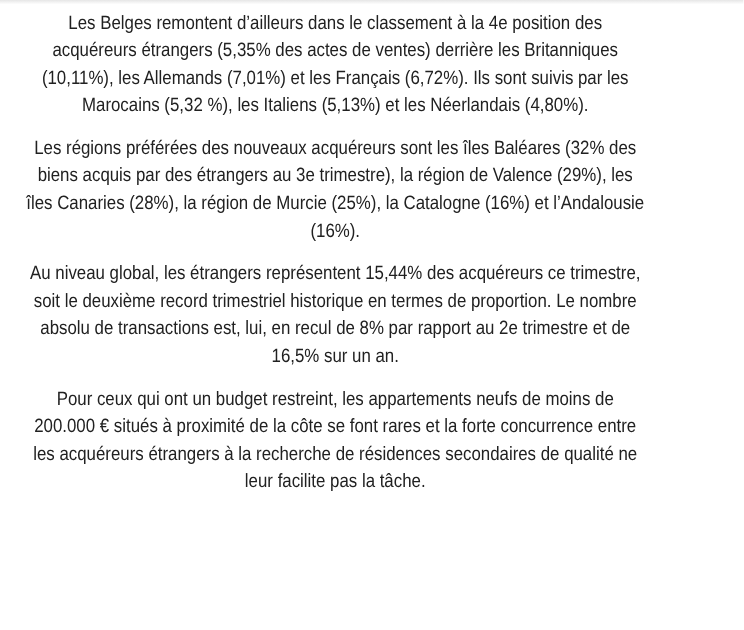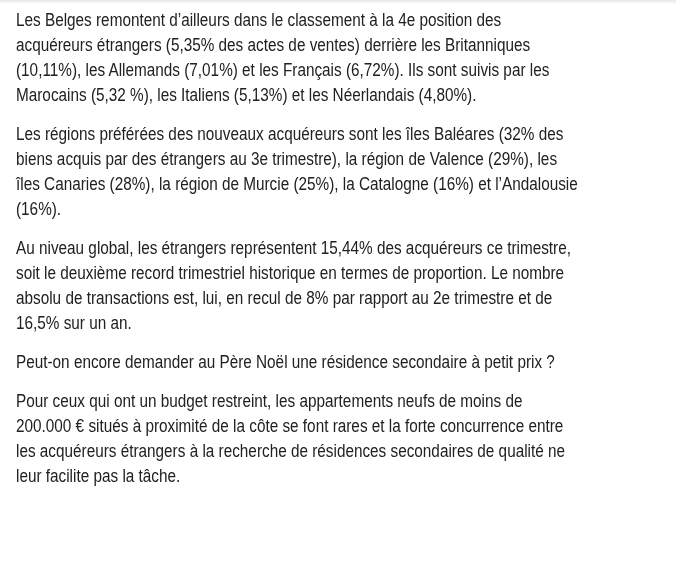--- a/index.html
+++ b/index.html
@@ -8,21 +8,21 @@
     background: #ffffff;
     font-family: "Liberation Sans", sans-serif;
     color: #212121;
     position: relative;
   }
   .topband {
     position: absolute; left: 0; top: 0; width: 676px; height: 4px;
     background: linear-gradient(#e6e6e6, #ffffff);
   }
   .article { position: absolute; left: 16px; top: 8px; width: 660px; }
-  .para { margin: 0 0 14px 0; }
+  .para { margin: 0 0 14px 0; text-align: center; }
   .line {
     display: block;
     font-size: 17.5px;
     line-height: 25px;
     height: 25px;
     white-space: nowrap;
     transform: scaleX(0.875);
     transform-origin: left center;
   }
 </style>
@@ -44,21 +44,18 @@
     <span class="line">îles Canaries (28%), la région de Murcie (25%), la Catalogne (16%) et l’Andalousie</span>
     <span class="line">(16%).</span>
   </p>
   <p class="para">
     <span class="line">Au niveau global, les étrangers représentent 15,44% des acquéreurs ce trimestre,</span>
     <span class="line">soit le deuxième record trimestriel historique en termes de proportion. Le nombre</span>
     <span class="line">absolu de transactions est, lui, en recul de 8% par rapport au 2e trimestre et de</span>
     <span class="line">16,5% sur un an.</span>
   </p>
   <p class="para">
-    <span class="line">Peut-on encore demander au Père Noël une résidence secondaire à petit prix ?</span>
-  </p>
-  <p class="para">
     <span class="line">Pour ceux qui ont un budget restreint, les appartements neufs de moins de</span>
     <span class="line">200.000 € situés à proximité de la côte se font rares et la forte concurrence entre</span>
     <span class="line">les acquéreurs étrangers à la recherche de résidences secondaires de qualité ne</span>
     <span class="line">leur facilite pas la tâche.</span>
   </p>
 </div>
 
 </body></html>

